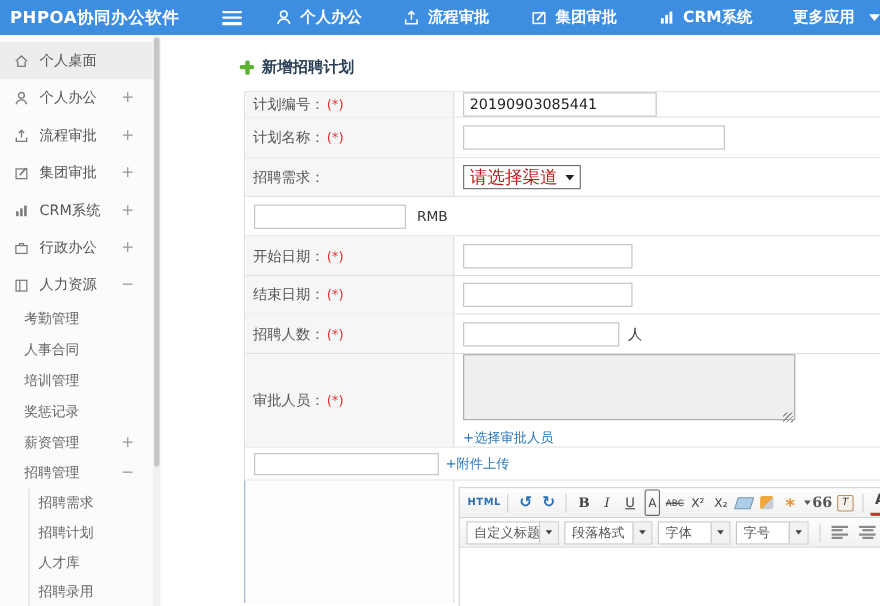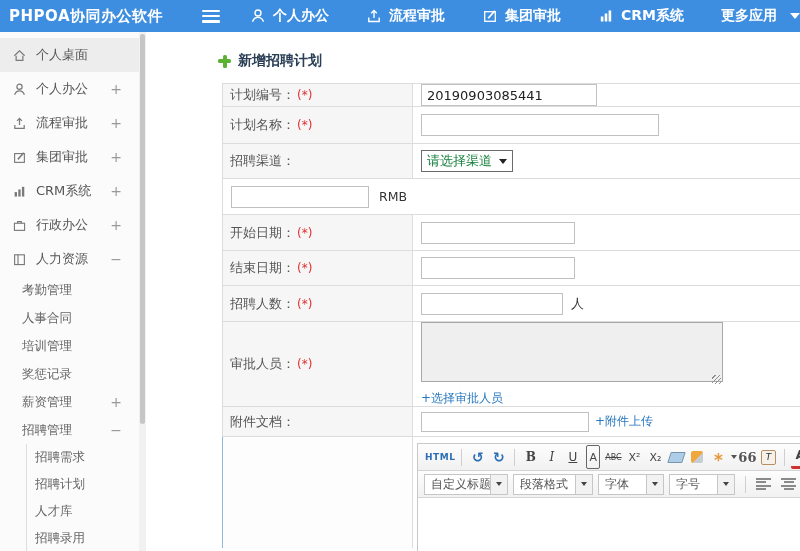--- a/index.html
+++ b/index.html
@@ -40,21 +40,21 @@
   
   .ftable{margin:13px 0 0 76px;width:600px;border-top:1px solid #dcdcdc;border-left:1px solid #dcdcdc;box-sizing:border-box;}
   .frow{display:flex;border-bottom:1px solid #dcdcdc;background:#fff;}
   .flabel{width:190px;flex:0 0 190px;background:#f6f6f6;border-right:1px solid #dcdcdc;display:flex;align-items:center;padding-left:7px;box-sizing:border-box;font-size:13px;color:#555;}
   .req{color:#e03131;margin-left:2px;font-size:12px;}
   .fvalue{flex:1;display:flex;align-items:center;padding-left:8px;min-width:0;}
   .inp{height:20px;border:1px solid #c0c0c0;padding:0 5px;font-size:13px;color:#222;font-family:inherit;background:#fff;box-sizing:content-box;}
   .unit{margin-left:10px;font-size:12.5px;color:#333;}
   .flink{color:#2878be;font-size:12px;text-decoration:none;cursor:pointer;}
   .sel{display:flex;align-items:center;height:20px;border:1px solid #6b6b6b;background:#fff;padding:0 5px;cursor:pointer;}
-  .sel .sel-txt{font-size:13px;color:#15803d;}
+  .sel .sel-txt{font-size:16px;color:#b91c1c;}
   .sel .sel-caret{width:0;height:0;border-left:4px solid transparent;border-right:4px solid transparent;border-top:5px solid #222;margin-left:7px;}
   .row-approver .fvalue{flex-direction:column;align-items:flex-start;justify-content:center;gap:4px;}
   .ta-wrap{position:relative;}
   .ta{width:302px;height:60px;background:#efefef;border:1px solid #a8a8a8;resize:none;font-family:inherit;box-sizing:border-box;}
   .ta-handle{position:absolute;right:2px;bottom:2px;width:9px;height:9px;background:repeating-linear-gradient(135deg,transparent 0 2px,#8f8f8f 2px 3px);pointer-events:none;}
   .row-editor{height:111px;border-bottom:none;position:relative;}
   .row-editor::before{content:"";position:absolute;left:-1px;top:0;width:1px;height:111px;background:#93b6d6;}
   .row-editor .flabel{background:#fdfdfd;}
   .row-editor .fvalue{align-items:flex-start;padding-left:4px;padding-top:6px;}
 
@@ -262,21 +262,21 @@
             <span>计划名称：</span>
             <span class="req">(*)</span>
           </div>
         <div class="fvalue">
             <input class="inp" style="width: 226px;" value="">
           </div>
       </div>
 
       <div class="frow" style="height:34px;">
         <div class="flabel">
-            <span>招聘渠道：</span>
+            <span>招聘需求：</span>
           </div>
         <div class="fvalue">
           <div class="sel">
             <span class="sel-txt">请选择渠道</span>
             <i class="sel-caret"></i>
           </div>
         </div>
       </div>
 
       <div class="frow" style="height:35px;">
@@ -325,23 +325,20 @@
         <div class="fvalue">
           <div class="ta-wrap">
             <textarea class="ta" style=""></textarea>
             <span class="ta-handle"></span>
           </div>
           <a class="flink">+选择审批人员</a>
         </div>
       </div>
 
       <div class="frow" style="height:29px;">
-        <div class="flabel">
-            <span>附件文档：</span>
-          </div>
         <div class="fvalue">
             <input class="inp" style="width: 156px; height: 18px;" value="">
             <a class="flink" style="margin-left:6px;">+附件上传</a>
           </div>
       </div>
 
       <div class="frow row-editor">
         <div class="flabel"></div>
         <div class="fvalue">
           <div class="editor">

